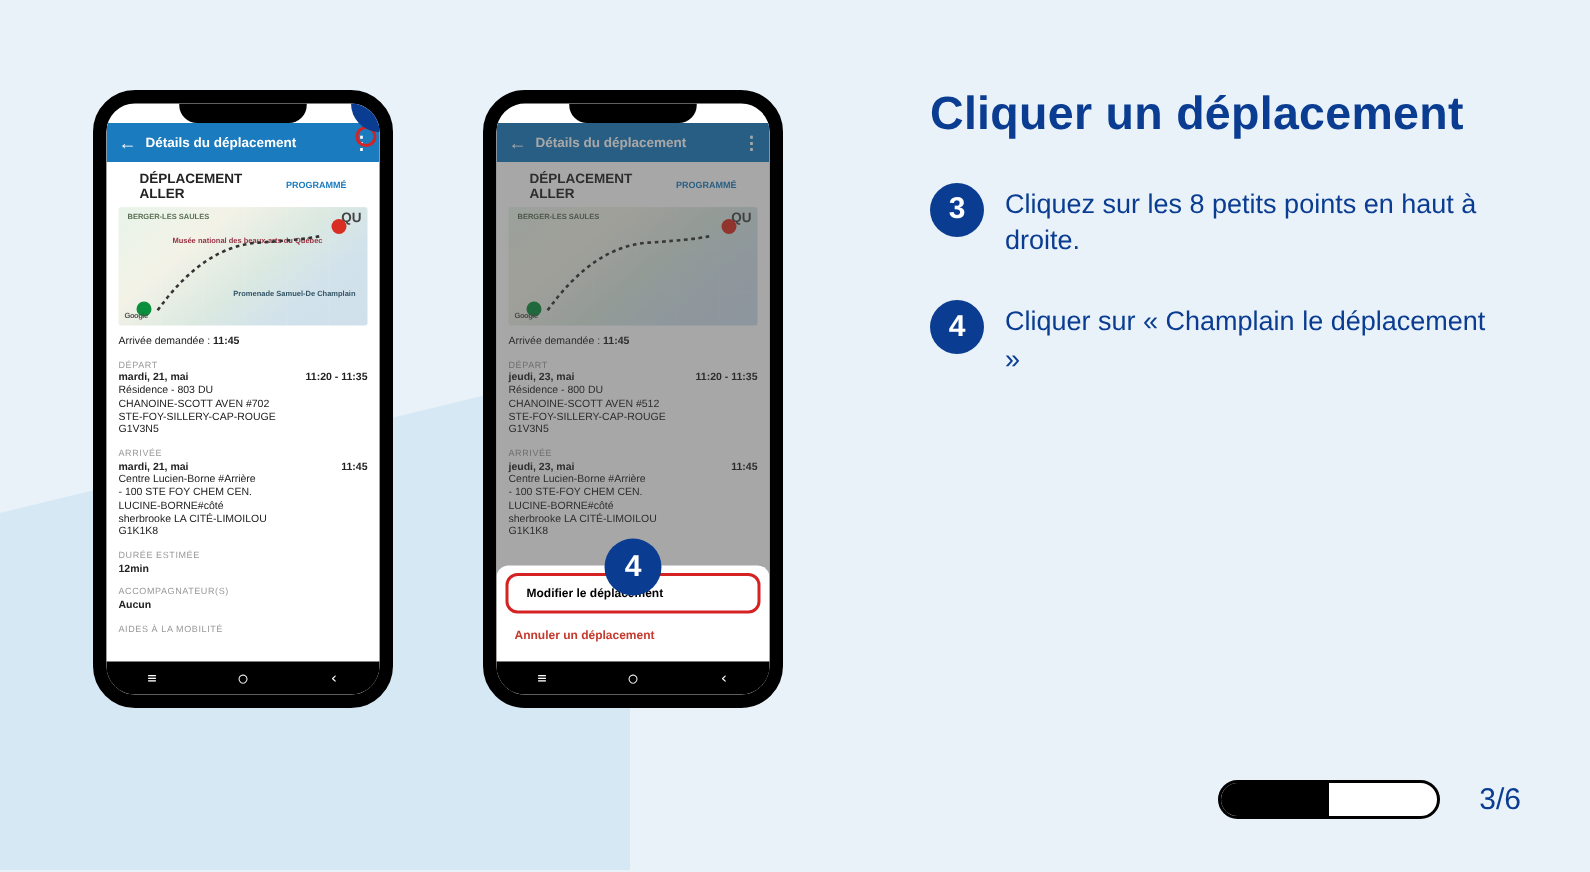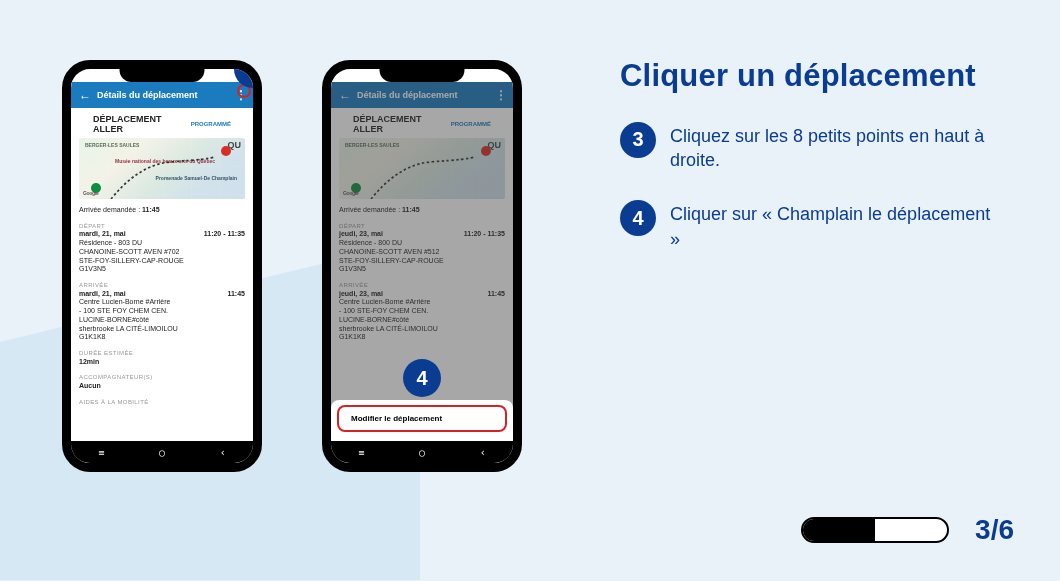--- a/index.html
+++ b/index.html
@@ -85,22 +85,22 @@
     background: #fff;
     position: relative;
   }
   .progress-fill {
     width: 50%;
     height: 100%;
     background: #000;
   }
   .page-indicator {
     color: #0a3d91;
-    font-weight: 700;
-    font-size: 28px;
+    font-weight: 400;
+    font-size: 20px;
   }
 
   
   .phones {
     position: absolute;
     left: 62px;
     top: 60px;
     display: flex;
     gap: 60px;
     z-index: 2;
@@ -176,21 +176,21 @@
     align-items: center;
   }
   .status-chip {
     font-size: 6px;
     color: #1b7bbf;
     font-weight: 600;
   }
 
   .map {
     margin: 2px 8px 4px;
-    height: 61px;
+    height: 79px;
     background: linear-gradient(140deg,#e8f4e9 0%, #f3f2e7 30%, #dbe9e1 55%, #d2e2eb 75%, #cfe0ec 100%);
     position: relative;
     border-radius: 2px;
     overflow: hidden;
   }
   .map::before{
     content:"";
     position:absolute;inset:0;
     background:
       linear-gradient(#fff1 1px, transparent 1px),
@@ -434,20 +434,21 @@
         <div>sherbrooke LA CITÉ-LIMOILOU</div>
         <div>G1K1K8</div>
       </div>
 
       <div class="dim-overlay"></div>
 
       <div class="bottom-sheet">
         <div class="sheet-highlight">
           <div class="sheet-item">Modifier le déplacement</div>
         </div>
+        <div class="sheet-item danger">Annuler un déplacement</div>
       </div>
     </div>
 
     <div class="step-badge badge4-pos">4</div>
 
     <div class="phone-bottom-bar">
       <span class="nav-ico">≡</span>
       <span class="nav-ico">○</span>
       <span class="nav-ico">‹</span>
     </div>

